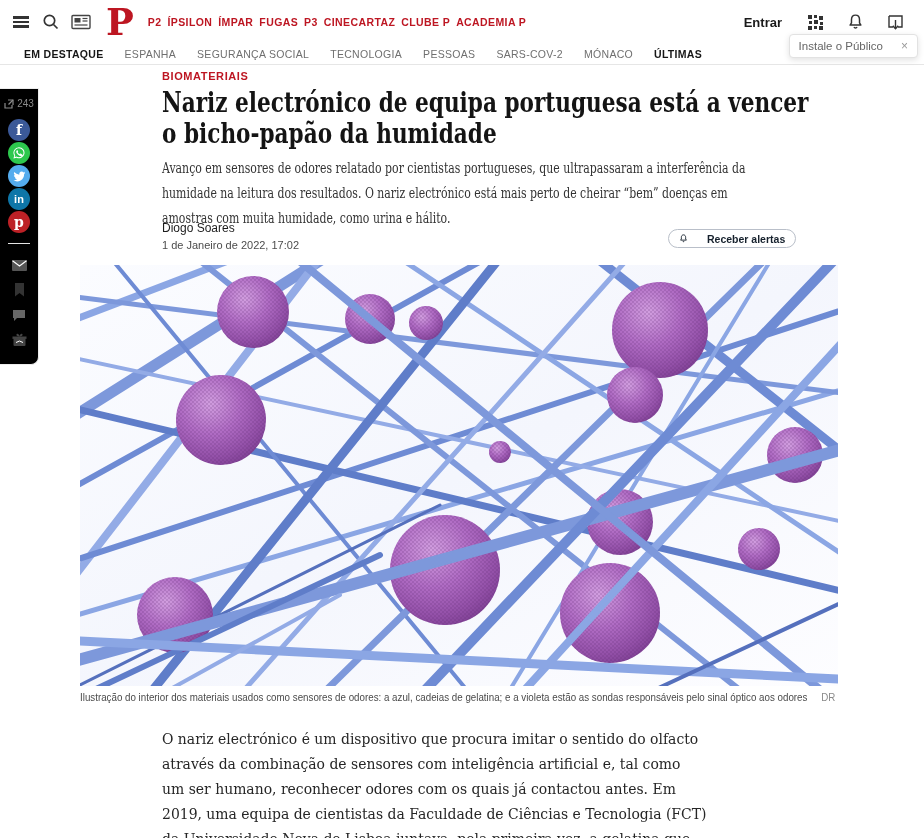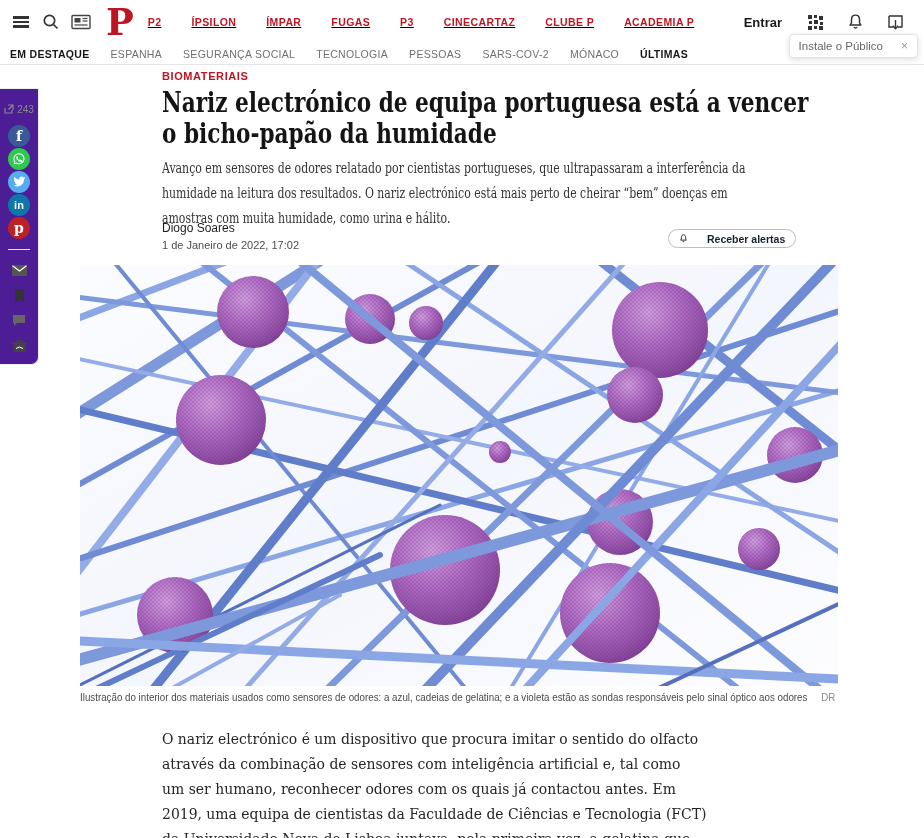--- a/index.html
+++ b/index.html
@@ -9,45 +9,45 @@
 
   
   .topbar { position:absolute; top:0; left:0; width:924px; height:44px; background:#fff;
             display:flex; align-items:center; }
   .tb-icon { width:30px; height:30px; display:flex; align-items:center; justify-content:center;
              cursor:pointer; color:#333; }
   .hamburger { margin-left:6px; }
   .hamburger span { display:block; width:16px; height:2.4px; background:#333; margin:2px 0; }
   .logo { font-family:"DejaVu Serif", serif; font-weight:bold; font-size:37px; line-height:36px;
           color:#bd1622; margin:0 14px 0 10px; }
-  .topnav { display:flex; align-items:flex-end; gap:30px;text-decoration:underline; }
+  .topnav { display:flex; align-items:flex-end; gap:6px; }
   .topnav a { font-size:10.5px; font-weight:bold; letter-spacing:.4px; color:#bd1622;
               text-decoration:none; text-transform:uppercase; white-space:nowrap; }
   .topbar-right { margin-left:auto; display:flex; align-items:center; gap:10px; padding-right:14px; }
   .login { font-size:13px; font-weight:bold; color:#1a1a1a; margin-right:8px; cursor:pointer; }
 
   
   .secnav { position:absolute; top:44px; left:0; width:924px; height:21px; background:#fff;
             border-bottom:1px solid #e6e6e6; display:flex; align-items:center; gap:21px;
-            padding-left:10px; }
+            padding-left:24px; }
   .secnav a { font-size:10.5px; color:#6f6f6f; text-decoration:none; text-transform:uppercase;
               letter-spacing:.3px; white-space:nowrap; }
   .secnav a.active { color:#161616; font-weight:bold; }
 
   
   .tooltip { position:absolute; top:34px; right:6px; background:#fff; border:1px solid #e2e2e2;
              border-radius:4px; box-shadow:0 2px 6px rgba(0,0,0,.12); padding:5px 9px;
              font-size:11.5px; color:#666; display:flex; align-items:center; gap:18px; z-index:5; }
   .tooltip .close { color:#9a9a9a; font-size:12px; cursor:pointer; line-height:1; }
 
   
-  .rail { position:absolute; top:88px; left:0; width:39px; height:277px; background:#4c1d95;
+  .rail { position:absolute; top:88px; left:0; width:39px; height:277px; background:#000000;
           border-top:1px solid #ededed; border-right:1px solid #ededed; border-bottom:1px solid #ededed;
           border-radius:0 0 8px 0; display:flex; flex-direction:column; align-items:center;
-          padding-top:9px;justify-content:center; }
+          padding-top:9px; }
   .share-count { display:flex; align-items:center; gap:3px; font-size:10px; color:#8a8a8a;
                  margin-bottom:10px; }
   .soc { width:22px; height:22px; border-radius:50%; display:flex; align-items:center;
          justify-content:center; color:#fff; margin-bottom:1px; cursor:pointer;
          font-weight:bold; }
   .rail-div { width:22px; height:1px; background:#e3e3e3; margin:9px 0; }
   .rail-gicon { height:24px; display:flex; align-items:center; justify-content:center;
                 cursor:pointer; margin-bottom:1px; }
 
   

